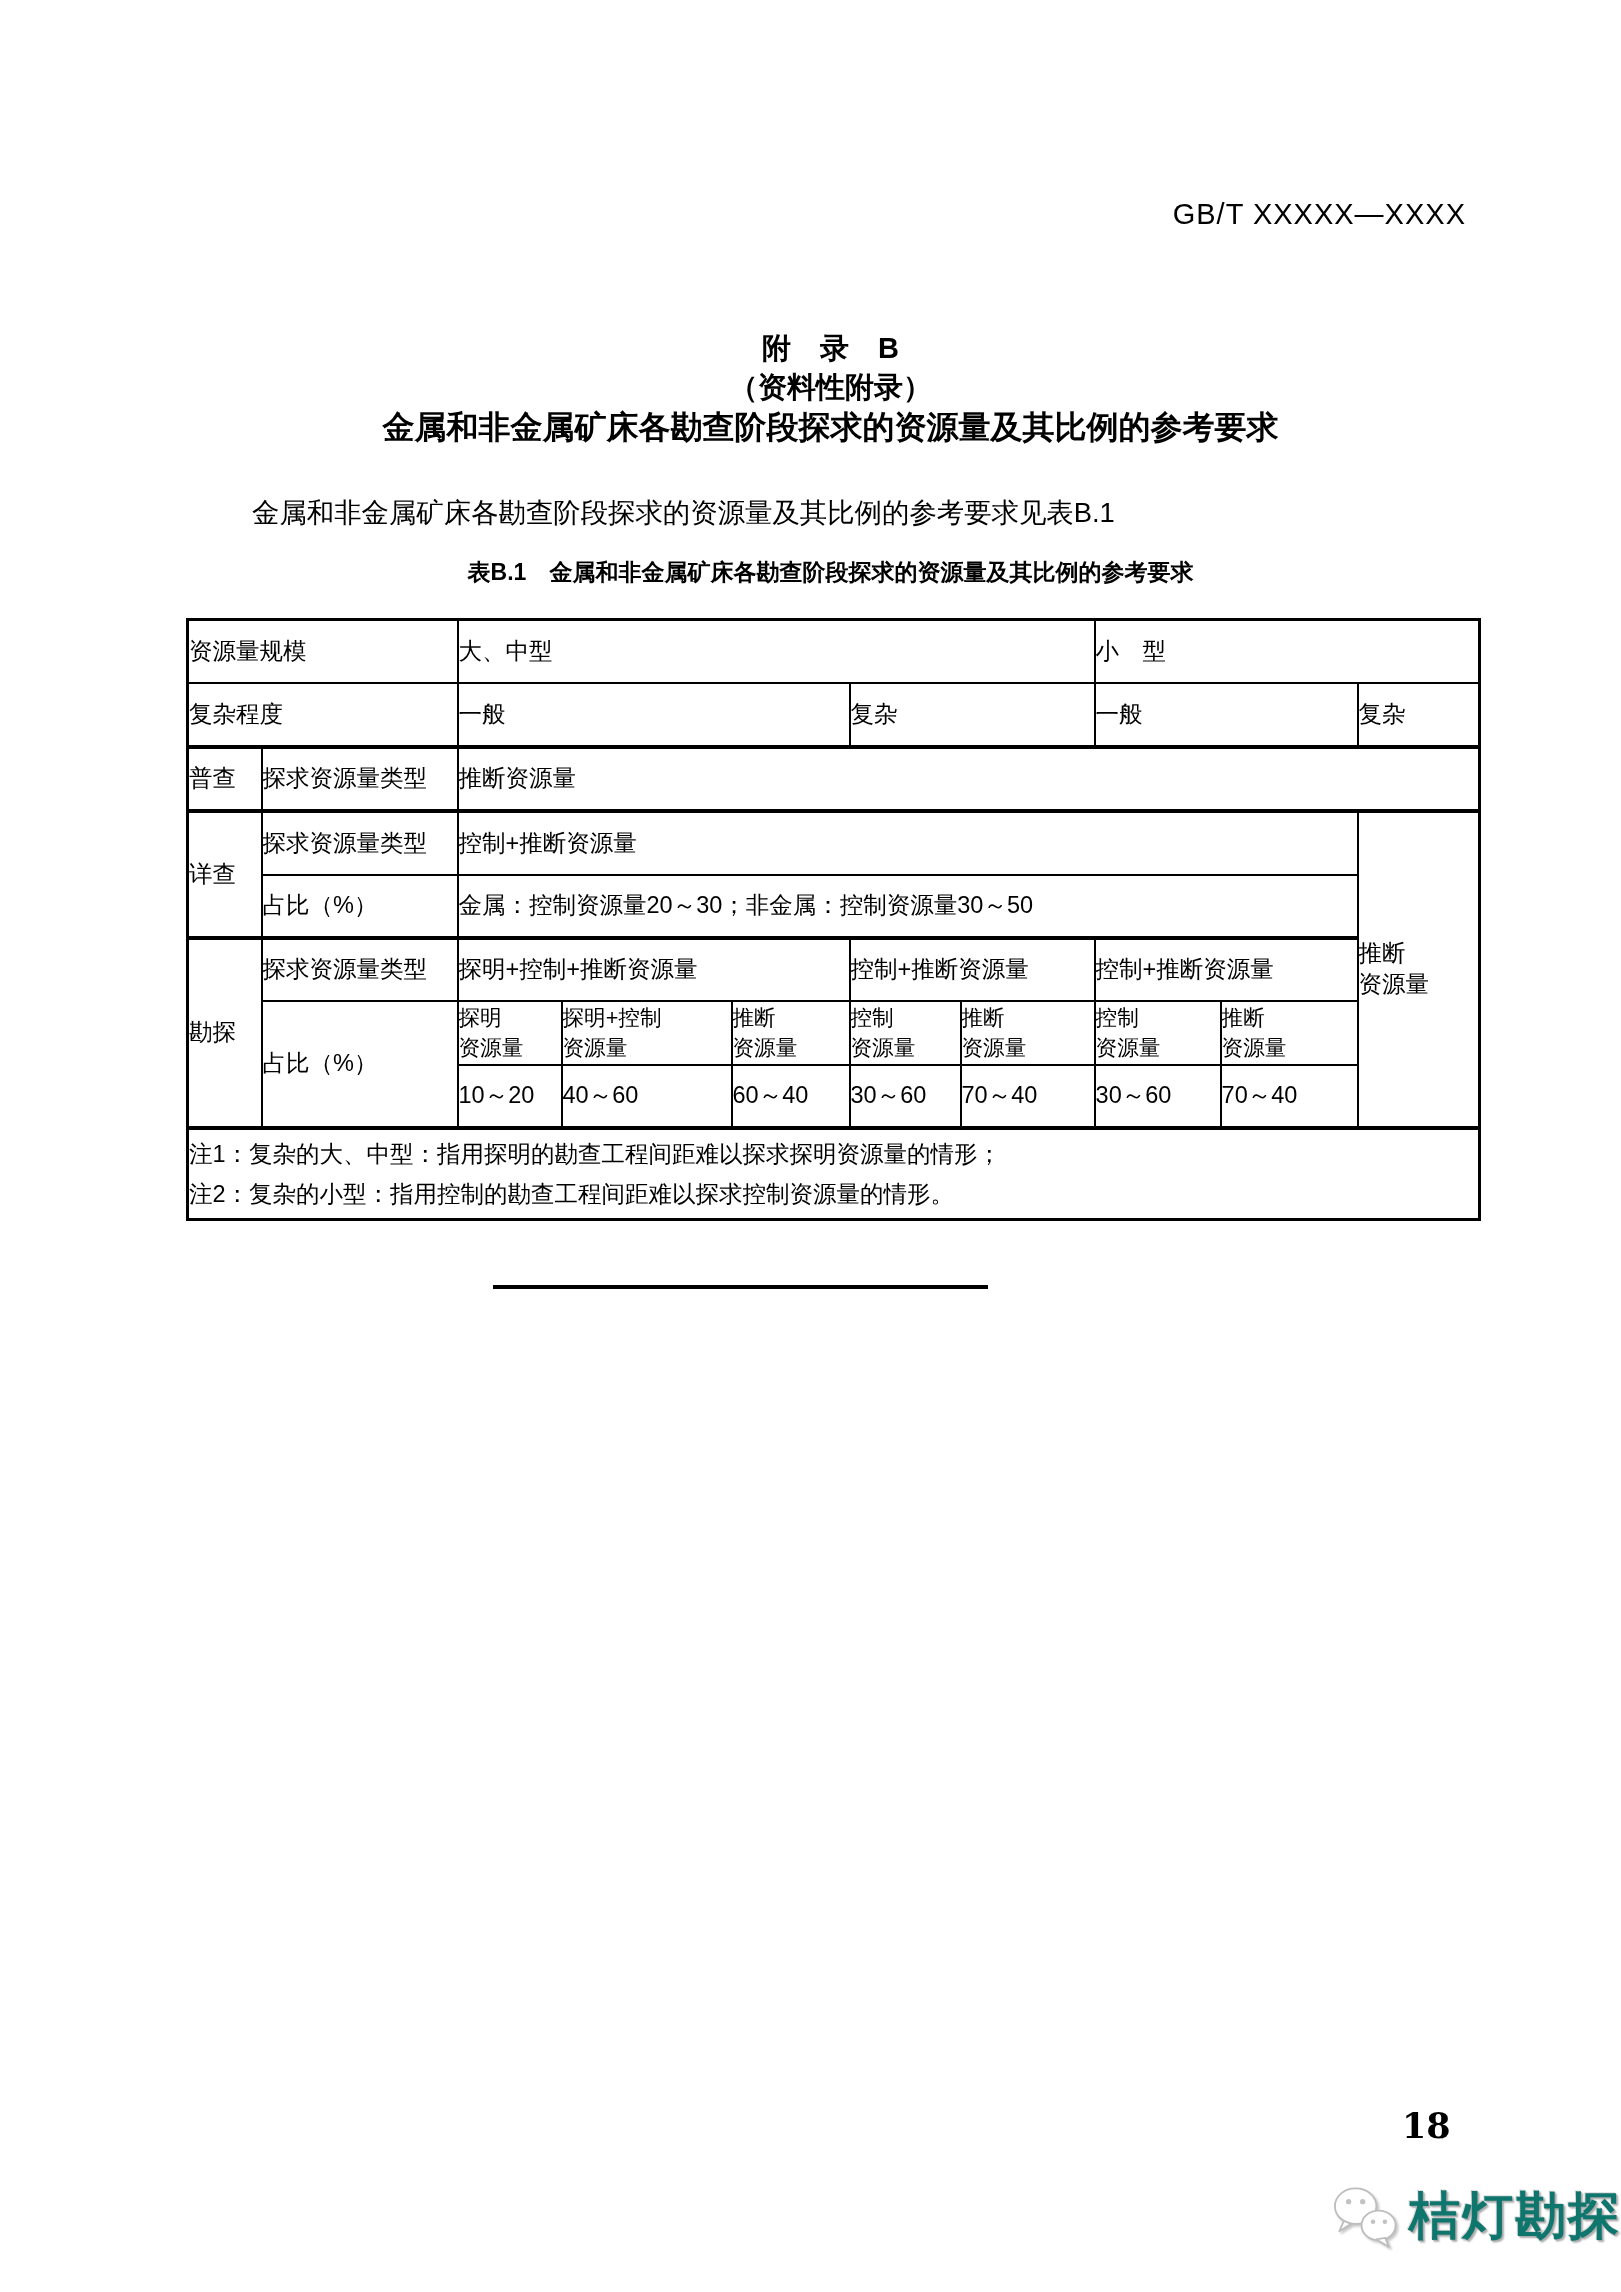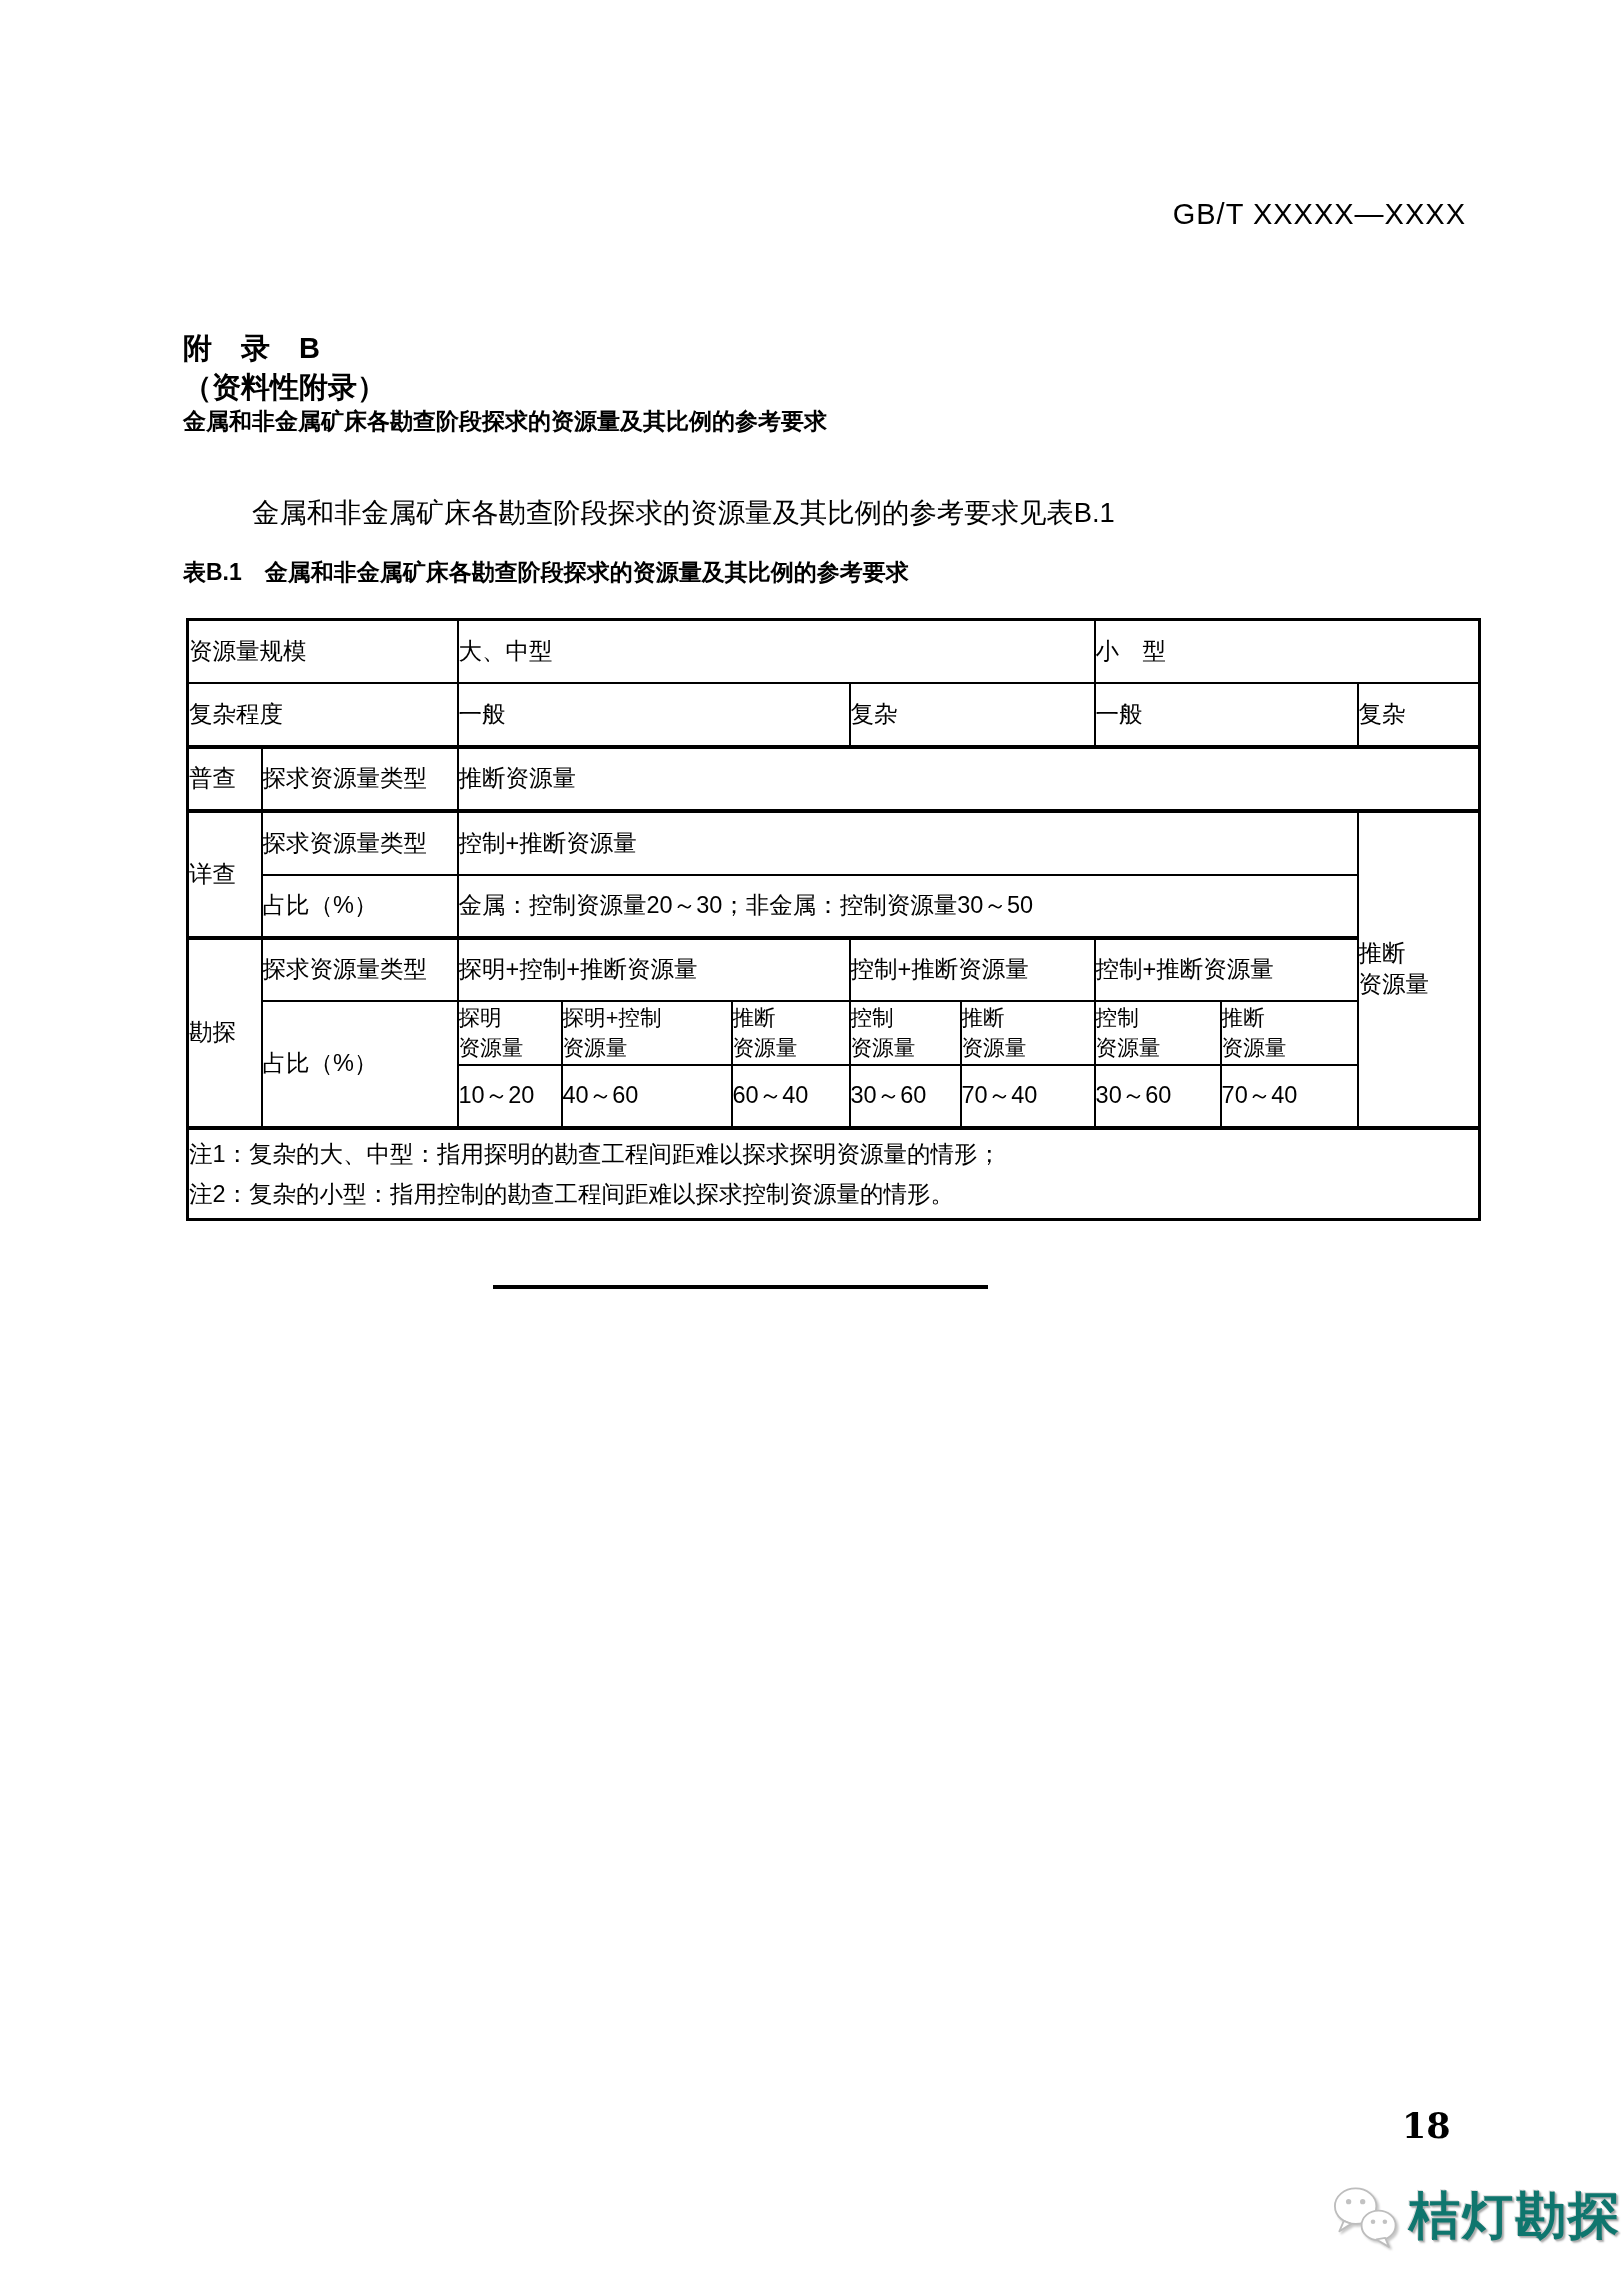--- a/index.html
+++ b/index.html
@@ -14,24 +14,24 @@
   .abs { position:absolute; }
 
   
   .doc-code {
     top:198px; right:155px;
     font-family:Liberation Sans, sans-serif;
     font-size:29px; letter-spacing:1px; font-weight:500;
   }
 
   
-  .content-band { left:183px; width:1295px; }
+  .content-band { left:183px; width:1295px; text-align:center; }
   .appendix-title    { top:329px; font-size:29px; font-weight:bold; }
   .appendix-subtitle { top:368px; font-size:29px; font-weight:bold; }
-  .appendix-heading  { top:406px; font-size:23px; font-weight:bold; }
+  .appendix-heading  { top:406px; font-size:32px; font-weight:bold; }
 
   .intro {
     top:495px; left:208px;
     font-size:27.4px;
     margin-left:44px;
   }
 
   .table-caption { top:557px; font-size:23px; font-weight:bold; }
 
   

